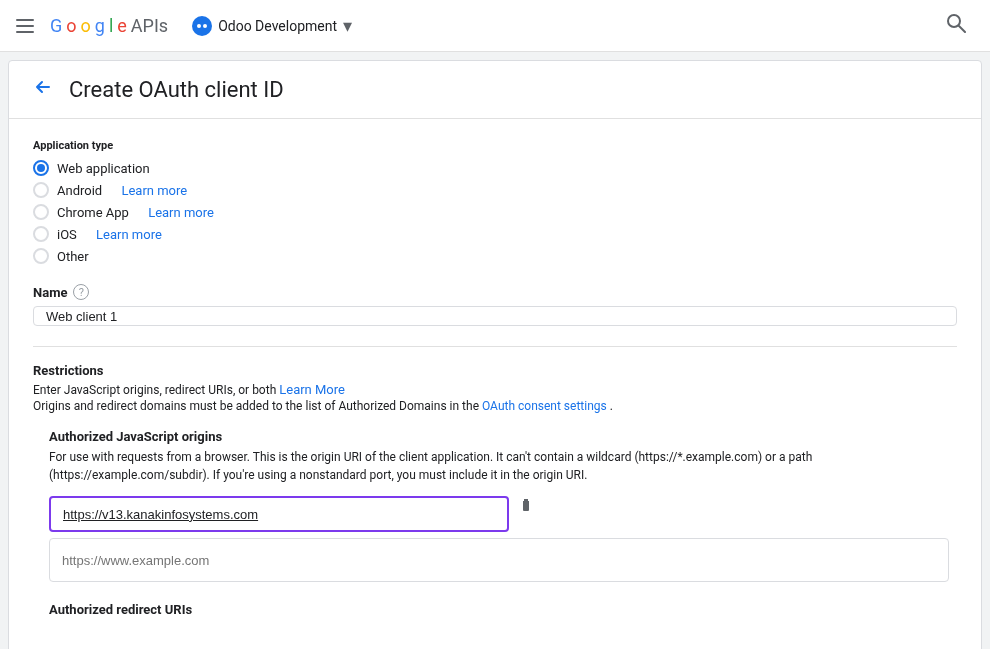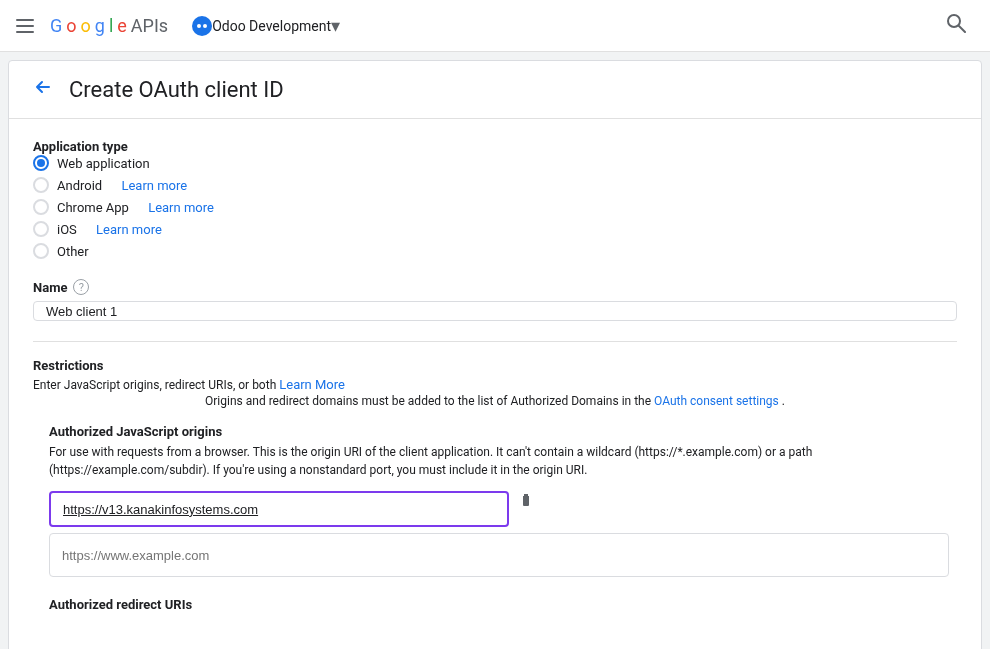--- a/index.html
+++ b/index.html
@@ -40,20 +40,21 @@
     .logo-o1 { color: #ea4335; }
     .logo-o2 { color: #fbbc05; }
     .logo-g2 { color: #4285f4; }
     .logo-l { color: #34a853; }
     .logo-e { color: #ea4335; }
     .logo-apis { color: #5f6368; font-size: 18px; }
 
     .nav-project {
       display: flex;
       align-items: center;
+      gap: 6px;
       cursor: pointer;
       padding: 6px 8px;
       border-radius: 4px;
     }
     .nav-project-icon {
       width: 20px;
       height: 20px;
       background: #1a73e8;
       border-radius: 50%;
       display: flex;
@@ -105,24 +106,24 @@
       color: #202124;
     }
 
     
     .form-content {
       padding: 20px 24px;
     }
 
     
     .section-label {
-      font-size: 13px;
+      font-size: 11px;
       font-weight: 700;
       color: #202124;
-      margin-bottom: 1px;
+      margin-bottom: 8px;
     }
 
     .radio-group {
       display: flex;
       flex-direction: column;
       gap: 6px;
       margin-bottom: 20px;
     }
 
     .radio-item {
@@ -212,21 +213,20 @@
     }
     .restrictions-desc {
       font-size: 12px;
       color: #202124;
       margin-bottom: 2px;
     }
     .restrictions-note {
       font-size: 12px;
       color: #202124;
       margin-bottom: 0;
-      text-align: center;
     }
 
     
     .auth-section {
       margin-bottom: 20px;
     }
     .auth-title {
       font-size: 13px;
       font-weight: 700;
       margin-bottom: 4px;

